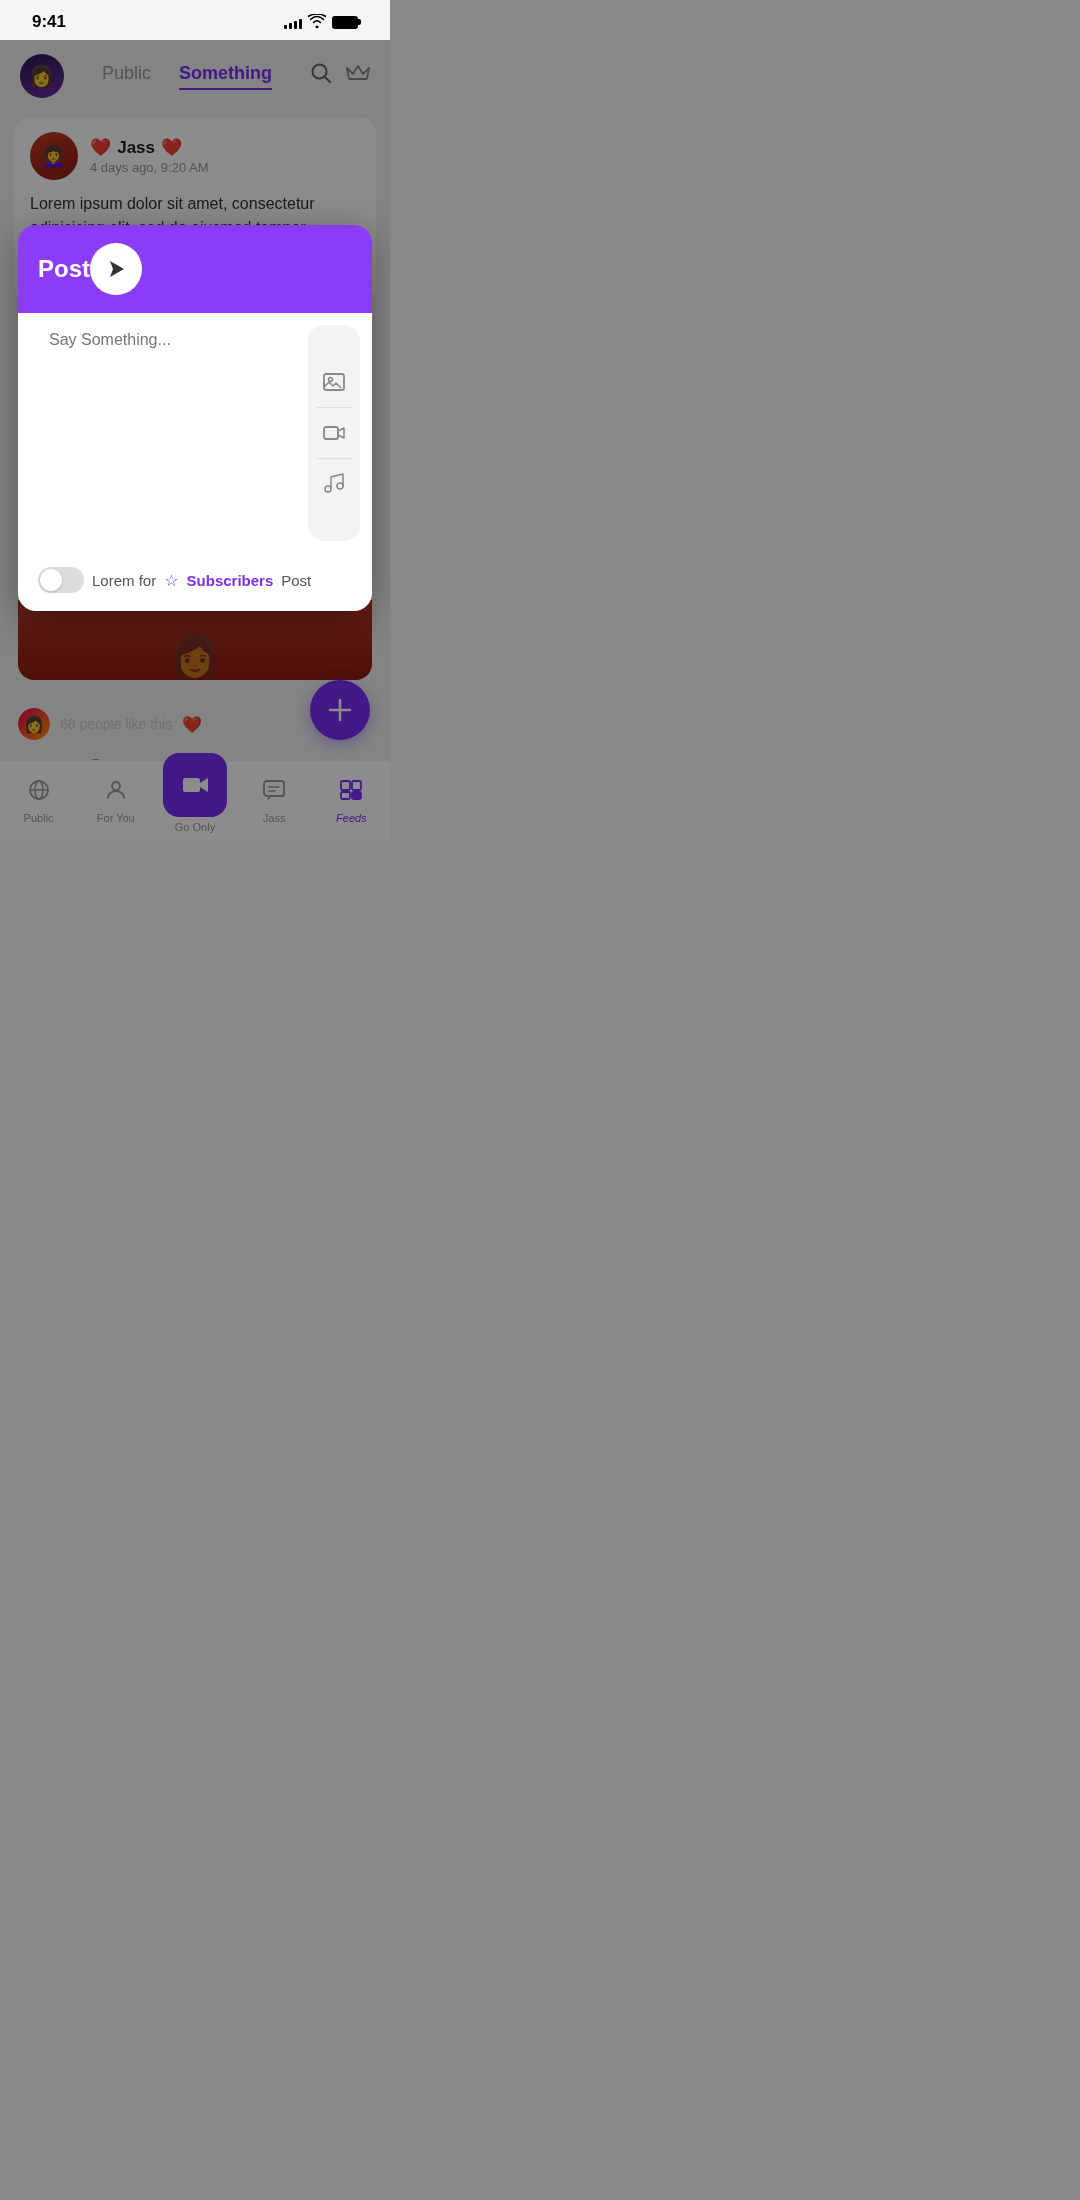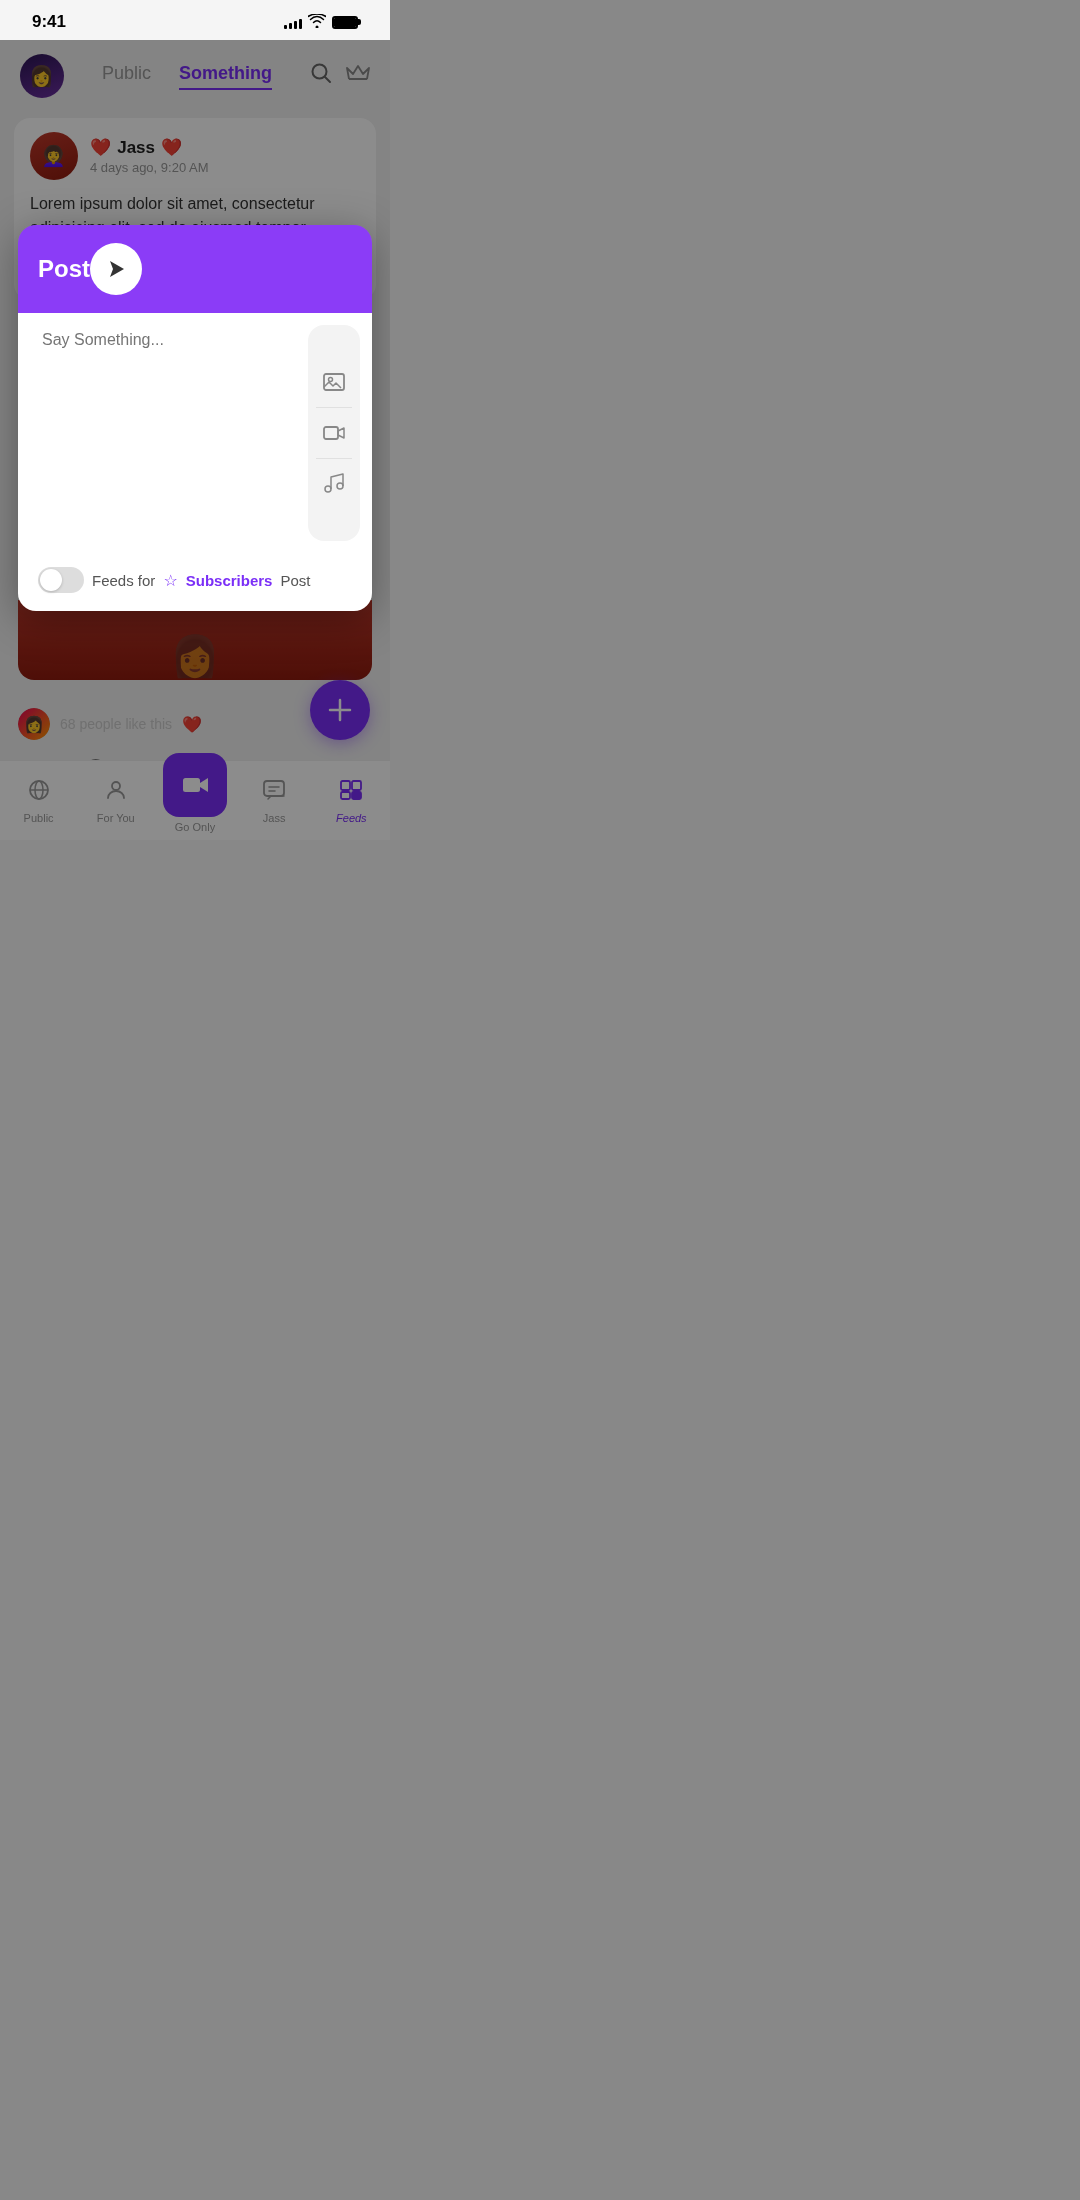--- a/index.html
+++ b/index.html
@@ -224,21 +224,21 @@
       font-size: 22px;
       color: #333;
     }
     .modal-body {
       background: #fff;
       display: flex;
       min-height: 240px;
     }
     .modal-textarea-wrap {
       flex: 1;
-      padding: 18px 24px;
+      padding: 18px 31px;
     }
     .modal-textarea {
       width: 100%;
       min-height: 200px;
       border: none;
       outline: none;
       font-size: 16px;
       color: #aaa;
       resize: none;
       background: transparent;
@@ -548,21 +548,21 @@
             <path d="M21 14a3 3 0 1 1-6 0 3 3 0 0 1 6 0z" stroke="#888" stroke-width="1.5" fill="none"></path>
             <path d="M9 17V5l12-3v12" stroke="#888" stroke-width="1.5" stroke-linejoin="round" fill="none"></path>
           </svg>
         </button>
       </div>
     </div>
 
     <div class="modal-footer">
       <div class="toggle-wrap">
         <div class="toggle"></div>
-        <span class="post-for-label">Feeds for</span>
+        <span class="post-for-label">Lorem for</span>
         <span class="star-icon">☆</span>
         <span class="subscribers-label">Subscribers</span>
         <span class="only-label">Post</span>
       </div>
     </div>
   </div>
 
   <div style="position:absolute;top:560px;left:18px;right:18px;background:#fff;border-radius:0 0 16px 16px;overflow:hidden;z-index:3;">
     <div class="post-image-partial">
       <div style="font-size:40px;opacity:0.5;">👩</div>

